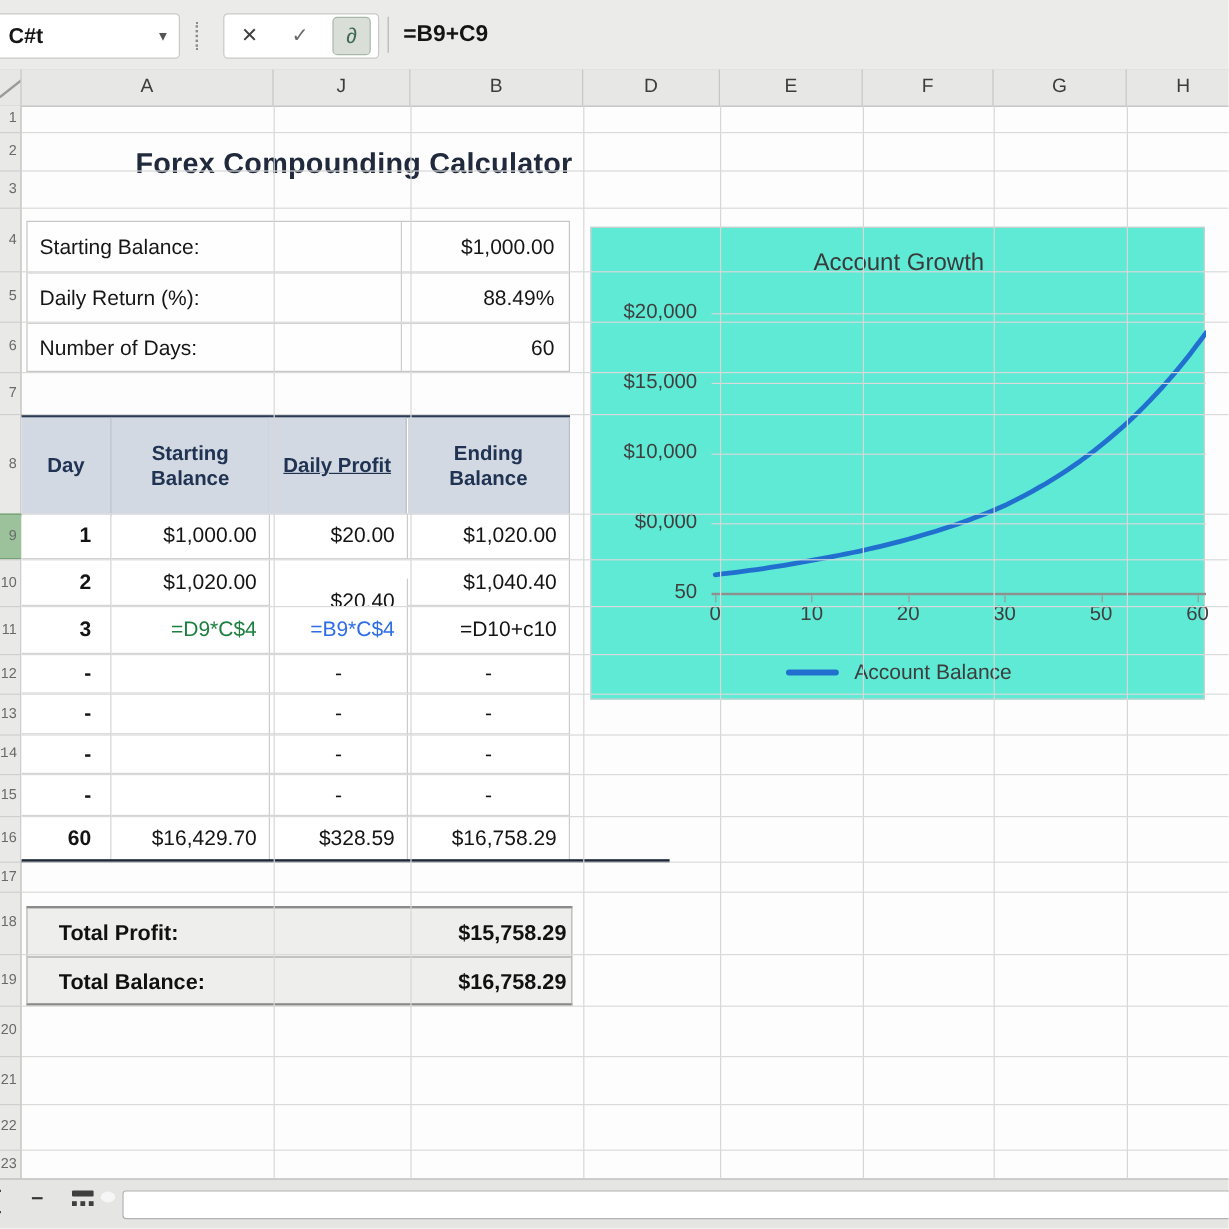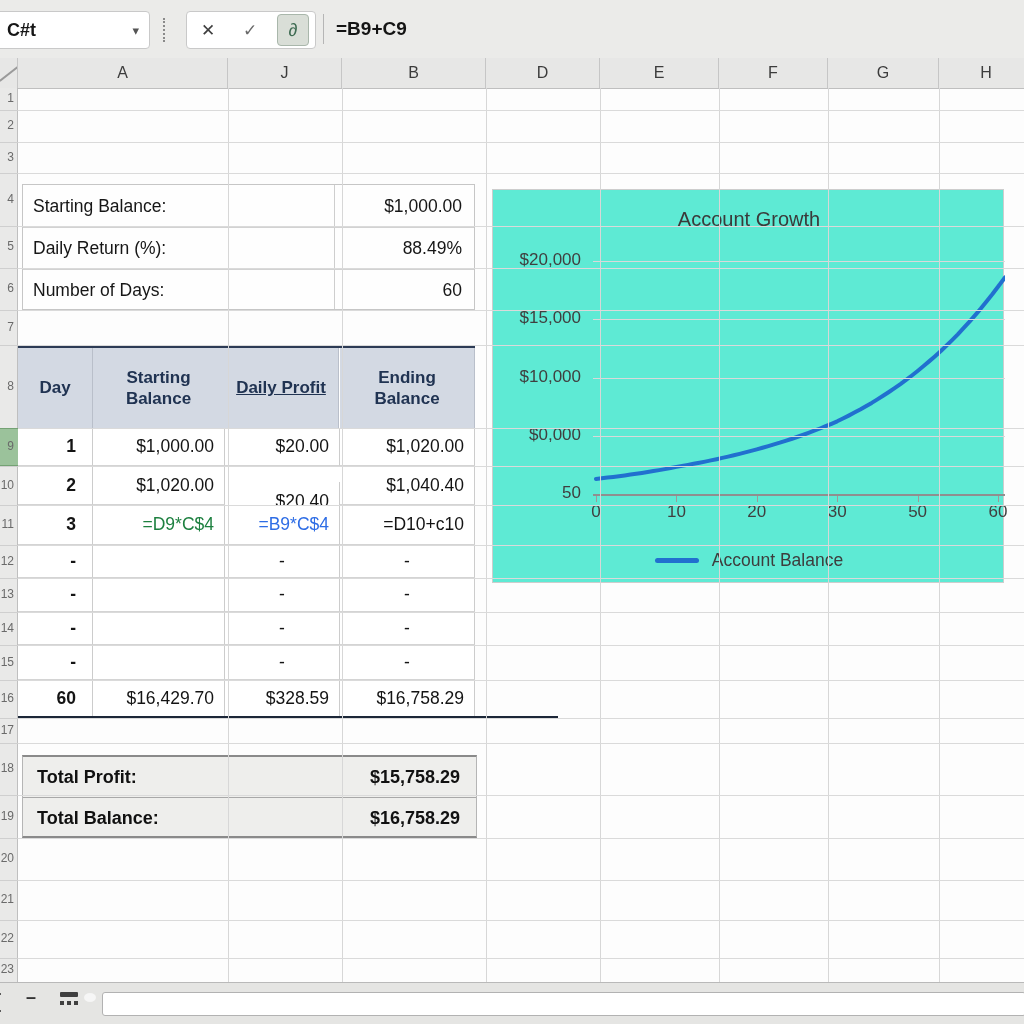--- a/index.html
+++ b/index.html
@@ -51,21 +51,21 @@
   #th-bot{position:absolute;left:0;top:80px;width:457px;height:2px;background:#2c3b55;}
   .td{position:absolute;display:flex;align-items:center;font-size:17.5px;color:#141414;
       border-right:1px solid #cccccc;border-bottom:1px solid #d4d4d4;box-sizing:border-box;background:#fff;}
   .td.right{justify-content:flex-end;padding-right:10px;}
   .td.center{justify-content:center;}
   .td.day{justify-content:flex-end;padding-right:16px;font-weight:700;}
   #row60-line{left:18px;top:716px;width:540px;height:3px;background:#1c2738;}
   
   #totals{left:22px;top:755px;width:455px;height:83px;background:#eeeeec;border-top:2px solid #8a8a8a;
           border-bottom:2px solid #8a8a8a;border-left:1px solid #b5b5b5;border-right:1px solid #b5b5b5;box-sizing:border-box;}
-  .trow{position:absolute;left:0;width:100%;height:40px;display:flex;align-items:center;}
+  .trow{position:absolute;left:12px;width:100%;height:40px;display:flex;align-items:center;}
   .trow .lbl{padding-left:14px;font-size:18px;font-weight:700;color:#111;flex:1;}
   .trow .val{text-align:right;padding-right:16px;font-size:18px;font-weight:700;color:#111;}
   #totsep{position:absolute;left:0;top:40px;width:100%;height:1px;background:#a8a8a8;}
   
   #chart{left:492px;top:189px;width:512px;height:394px;background:#5eead4;border:1px solid #cdcdcd;box-sizing:border-box;}
   #chart-title{position:absolute;left:56px;top:18px;width:400px;text-align:center;font-size:20px;color:#3a3a3a;}
   .cgrid{position:absolute;left:100px;width:412px;height:1px;background:#d9d9d9;}
   #caxis{position:absolute;left:100px;top:304px;width:412px;height:2px;background:#8f8f8f;}
   .ylab{position:absolute;left:0;width:88px;text-align:right;font-size:17px;color:#3f3f3f;height:22px;}
   .xlab{position:absolute;top:312px;width:40px;text-align:center;font-size:17px;color:#3f3f3f;}
@@ -136,21 +136,21 @@
       <div class="rownum" style="top: 351px;">9</div>
       <div class="rowsep" style="top: 378px;"></div>
       <div class="rownum" style="top: 389.5px;">10</div>
       <div class="rowsep" style="top: 417px;"></div>
       <div class="rownum" style="top: 429px;">11</div>
       <div class="rowsep" style="top: 457px;"></div>
       <div class="rownum" style="top: 465.5px;">12</div>
       <div class="rowsep" style="top: 490px;"></div>
       <div class="rownum" style="top: 499px;">13</div>
       <div class="rowsep" style="top: 524px;"></div>
-      <div class="rownum" style="top: 532.5px;">14</div>
+      <div class="rownum" style="top: 532.5px; font-family: Liberation Mono, monospace;">14</div>
       <div class="rowsep" style="top: 557px;"></div>
       <div class="rownum" style="top: 566.5px;">15</div>
       <div class="rowsep" style="top: 592px;"></div>
       <div class="rownum" style="top: 603px;">16</div>
       <div class="rowsep" style="top: 630px;"></div>
       <div class="rownum" style="top: 634.5px;">17</div>
       <div class="rowsep" style="top: 655px;"></div>
       <div class="rownum" style="top: 673px;">18</div>
       <div class="rowsep" style="top: 707px;"></div>
       <div class="rownum" style="top: 720.5px;">19</div>
@@ -158,20 +158,21 @@
       <div class="rownum" style="top: 763px;">20</div>
       <div class="rowsep" style="top: 792px;"></div>
       <div class="rownum" style="top: 804px;">21</div>
       <div class="rowsep" style="top: 832px;"></div>
       <div class="rownum" style="top: 843px;">22</div>
       <div class="rowsep" style="top: 870px;"></div>
       <div class="rownum" style="top: 874px;">23</div>
       <div class="rowsep" style="top: 894px;"></div>
     </div>
 
+  <div id="sheet-title" class="abs">Forex Compounding Calculator</div>
 
   <div id="inputs" class="abs">
       <div id="indiv"></div>
       <div class="inrow" style="top: 0px;">
         <div class="lbl">Starting Balance:</div>
         <div class="val">$1,000.00</div>
       </div>
       <div class="inrow" style="top: 42px;">
         <div class="lbl">Daily Return (%):</div>
         <div class="val">88.49%</div>

